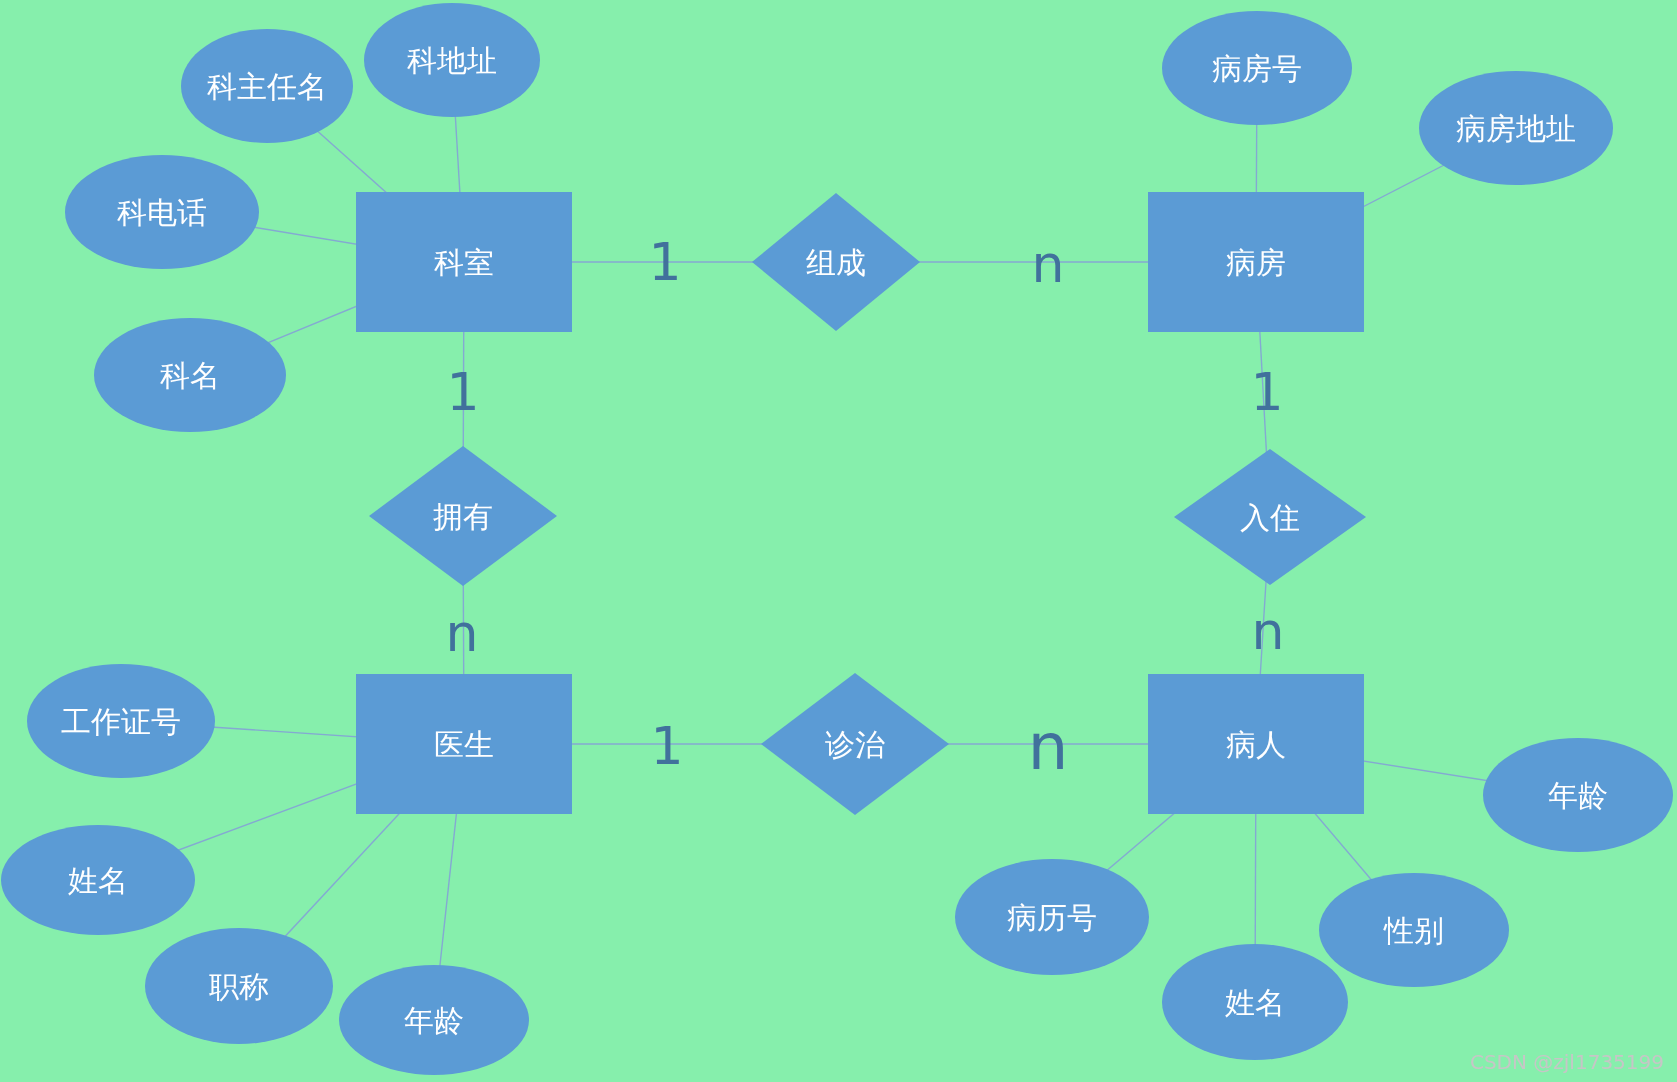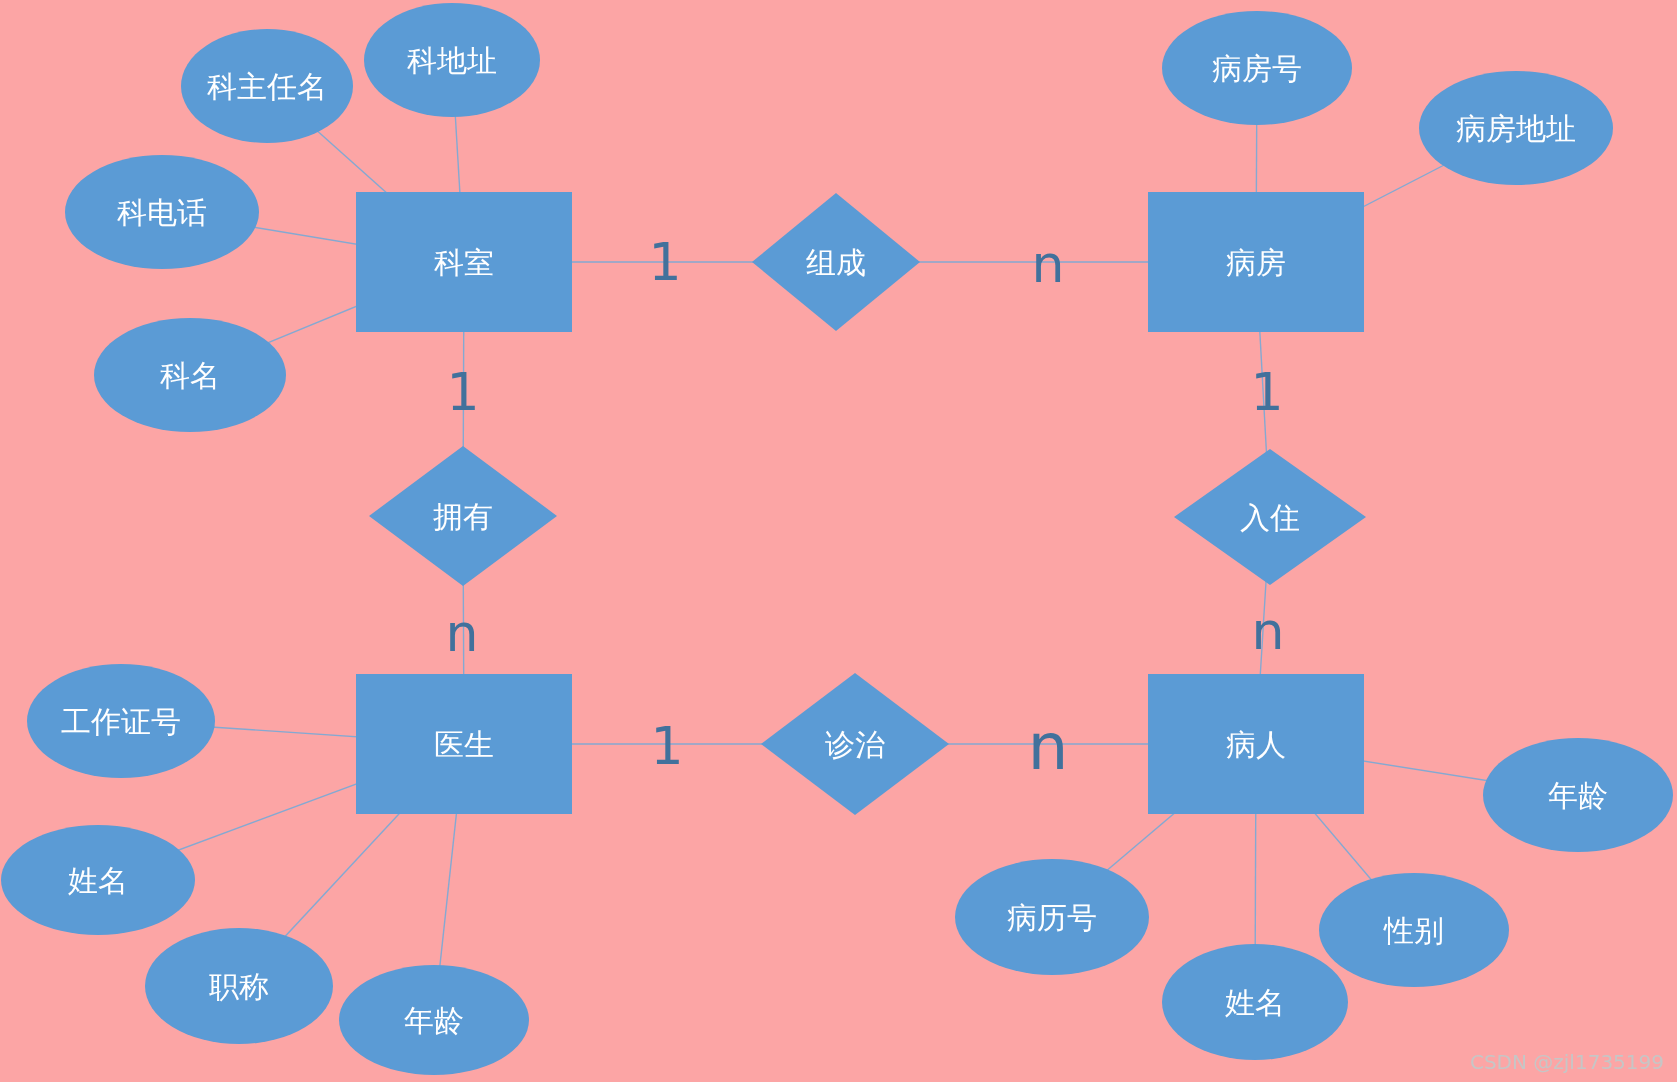--- a/index.html
+++ b/index.html
@@ -1,20 +1,20 @@
 <!DOCTYPE html>
 <html><head>
 <meta charset="utf-8">
 <style>
   html, body { margin: 0; padding: 0; background: #ffffff; }
   .canvas {
     position: relative;
     width: 1677px;
     height: 1082px;
-    background: #fca5a5;
+    background: #86efac;
     overflow: hidden;
     font-family: "DejaVu Sans", "Liberation Sans", sans-serif;
   }
   svg { position: absolute; left: 0; top: 0; }
   .connector { stroke: #84a9d2; stroke-width: 1.4; fill: none; }
   .shape { fill: #5b9bd5; stroke: none; }
   .shape-label {
     fill: #ffffff;
     font-size: 30px;
     font-family: "DejaVu Sans", "Liberation Sans", sans-serif;

